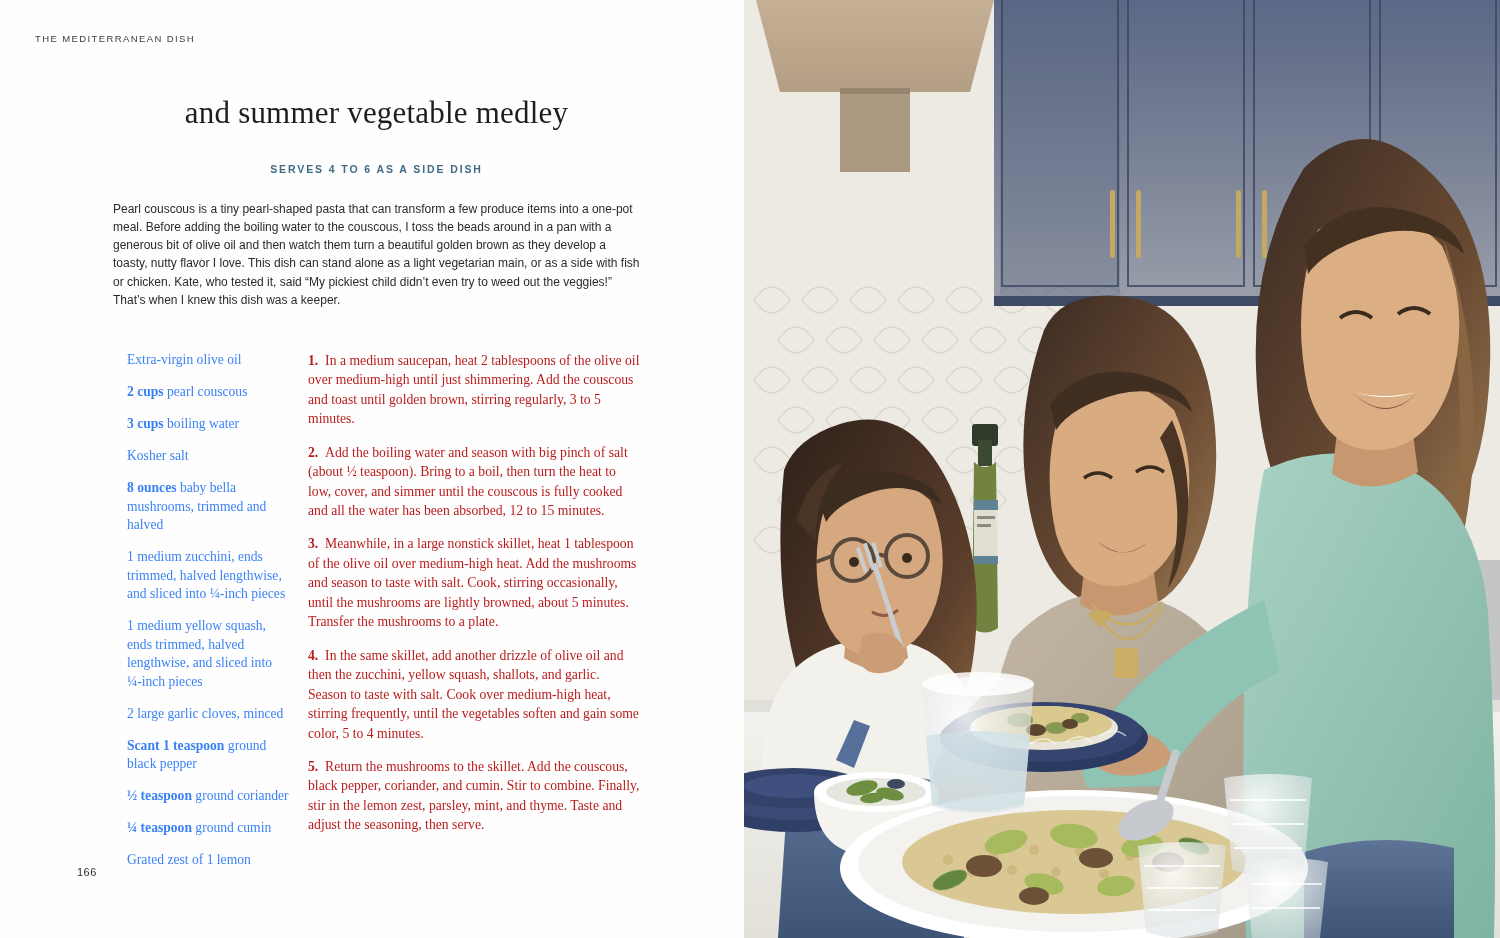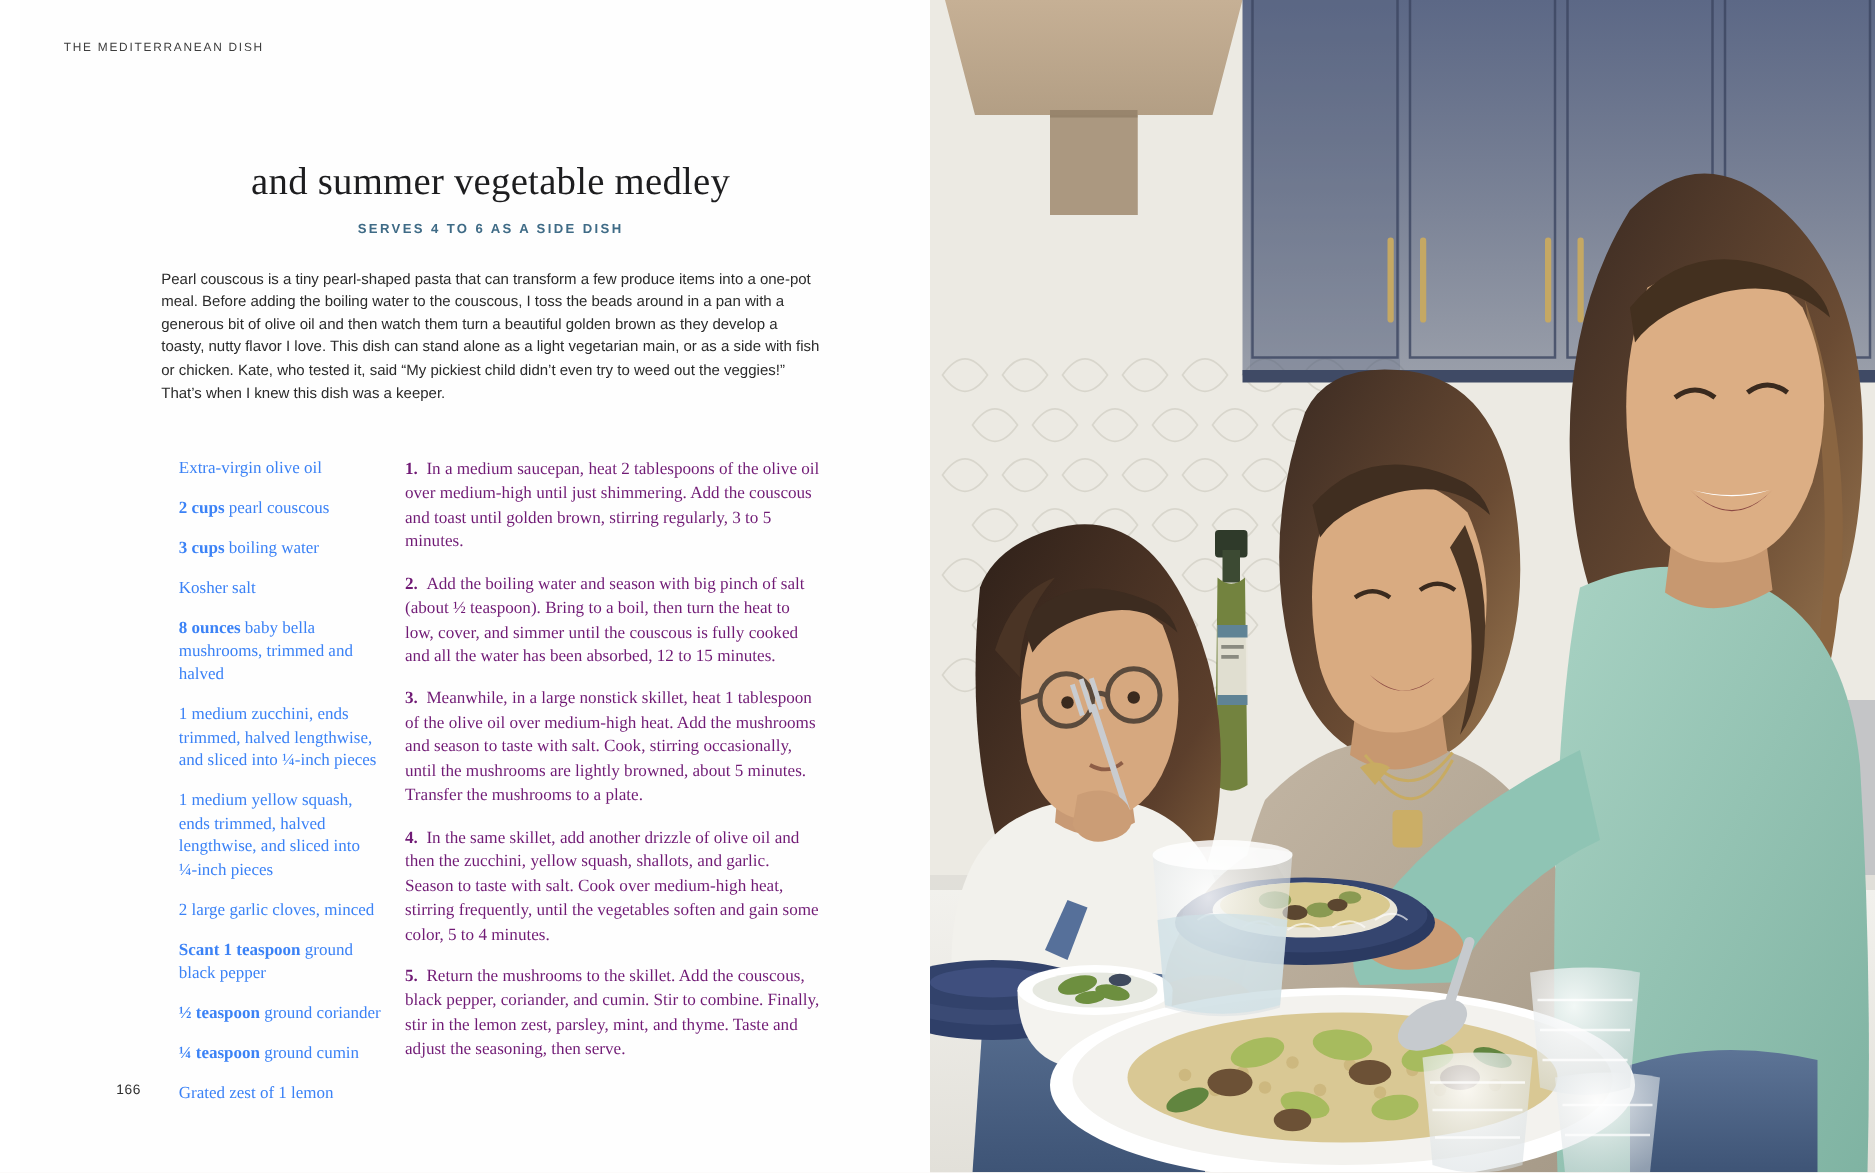--- a/index.html
+++ b/index.html
@@ -12,21 +12,21 @@
   .page {
     position: relative;
     width: 1500px; height: 938px;
     overflow: hidden;
     background: #ffffff;
   }
 
   
   .left-page {
     position: absolute;
-    left: 16px; top: 0;
+    left: 0; top: 0;
     width: 744px; height: 938px;
     background: #fefefe;
     padding: 14px;
   }
 
   .running-head {
     position: absolute;
     left: 35px; top: 33px;
     font-family: "Liberation Sans", sans-serif;
     font-size: 9.5px;
@@ -54,24 +54,24 @@
   .recipe-title {
     font-family: "Liberation Serif", serif;
     font-size: 31px;
     line-height: 1.12;
     font-weight: 400;
     color: #1d1d1f;
     text-align: center;
     margin: 0 0 0 0;
     letter-spacing: 0.2px;
   }
-  .recipe-title .line2 { display: block; margin-top: 32px; }
+  .recipe-title .line2 { display: block; }
 
   .serves {
-    margin-top: 14px;
+    margin-top: 32px;
     text-align: center;
     font-family: "Liberation Sans", sans-serif;
     font-size: 10.5px;
     font-weight: 700;
     letter-spacing: 1.9px;
     color: #3f6b86;
     text-transform: uppercase;
   }
 
   .headnote {
@@ -104,21 +104,21 @@
     margin-bottom: 13px;
     text-indent: 0;
     padding-left: 14px;
   }
   .ing b { font-weight: 700; }
 
   .step {
     font-family: "Liberation Serif", serif;
     font-size: 13.7px;
     line-height: 1.42;
-    color: #701a75;
+    color: #b91c1c;
     margin-bottom: 14px;
   }
   .step .num { font-weight: 700; }
 
   
   .photo {
     position: absolute;
     left: 744px; top: 0;
     width: 756px; height: 938px;
     overflow: hidden;

